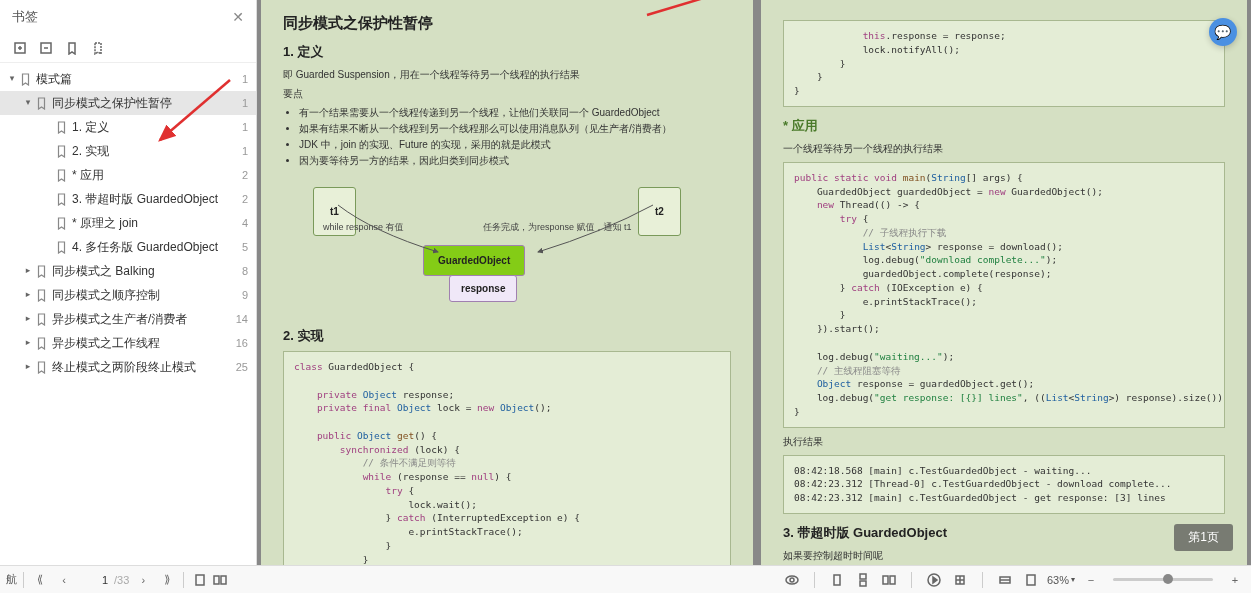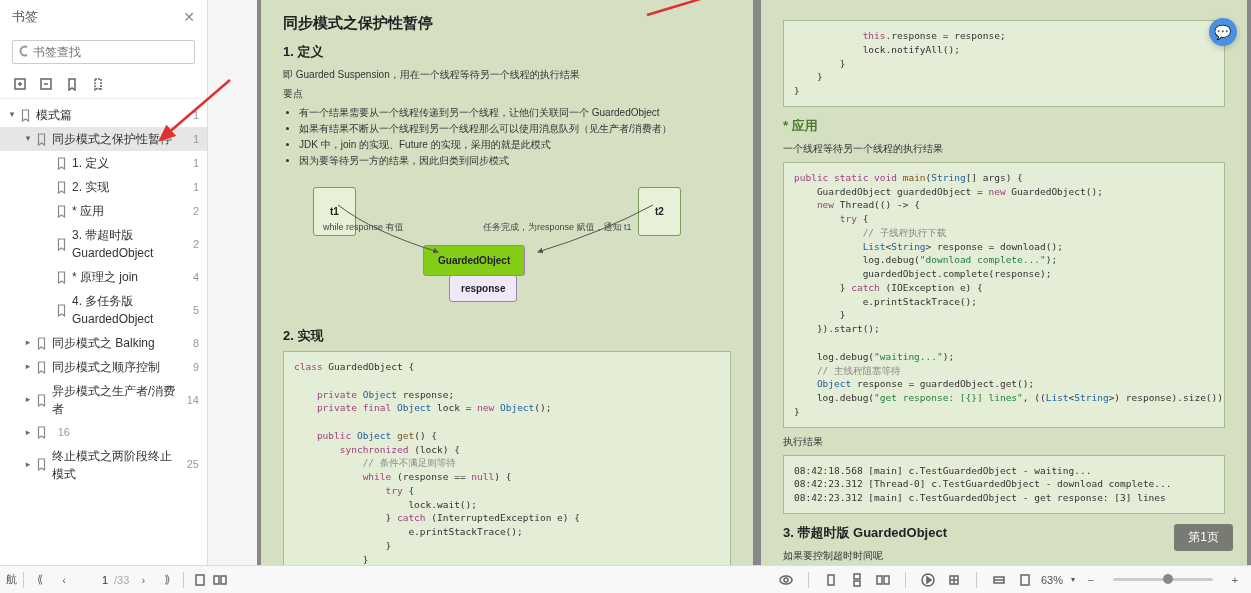--- a/index.html
+++ b/index.html
@@ -1,17 +1,17 @@
 <!DOCTYPE html>
 <html><head>
 <meta charset="utf-8">
 <style>
 *{box-sizing:border-box;margin:0;padding:0}
 body{font-family:"Microsoft YaHei",Arial,sans-serif;font-size:12px;color:#333;background:#f5f5f5;overflow:hidden;width:1251px;height:593px;position:relative}
-.sidebar{position:absolute;left:0;top:0;width:208px;height:565px;background:#fff;border-right:1px solid #ddd;display:flex;flex-direction:column}
+.sidebar{position:absolute;left:0;top:0;width:257px;height:565px;background:#fff;border-right:1px solid #ddd;display:flex;flex-direction:column}
 .sb-head{display:flex;align-items:center;justify-content:space-between;padding:8px 12px;font-size:13px;color:#555}
 .sb-close{cursor:pointer;color:#888;font-size:14px}
 .sb-search{margin:6px 12px}
 .sb-search-wrap{display:flex;align-items:center;border:1px solid #ccc;border-radius:2px;padding:4px 6px;background:#fff}
 .sb-search-wrap svg{width:14px;height:14px;stroke:#999;fill:none;stroke-width:2}
 .sb-search-wrap input{border:none;outline:none;flex:1;margin-left:6px;font-size:12px;background:transparent}
 .sb-tools{display:flex;gap:10px;padding:6px 12px;border-bottom:1px solid #eee}
 .sb-tools span{width:16px;height:16px;display:inline-flex;align-items:center;justify-content:center;cursor:pointer;color:#666}
 .tree{flex:1;overflow:auto;padding:4px 0}
 .tnode{display:flex;align-items:center;padding:3px 8px 3px 4px;cursor:pointer;position:relative;line-height:1.5}
@@ -49,42 +49,33 @@
 .redarrow.a1{left:150px;top:70px;width:90px;height:80px}
 .redarrow.a2{left:380px;top:-20px;width:120px;height:40px}
 .bottombar{position:absolute;left:0;bottom:0;width:100%;height:28px;background:#f8f8f8;border-top:1px solid #ddd;display:flex;align-items:center;padding:0 6px;font-size:11px;color:#555}
 .bb-left{display:flex;align-items:center;gap:4px}
 .bb-btn{width:20px;height:20px;display:inline-flex;align-items:center;justify-content:center;cursor:pointer;color:#666;border-radius:2px}
 .bb-pginput{width:30px;text-align:right;border:none;background:transparent;font-size:11px;outline:none;color:#333}
 .bb-pgtotal{color:#aaa;margin-left:2px}
 .bb-sep{width:1px;height:16px;background:#ccc;margin:0 6px}
 .bb-spacer{flex:1}
 .bb-right{display:flex;align-items:center;gap:6px}
-.bb-zoom{display:flex;align-items:center;gap:8px}
+.bb-zoom{display:flex;align-items:center;gap:2px}
 .bb-slider{width:100px;height:3px;background:#ccc;position:relative;border-radius:2px;margin:0 6px}
 .bb-slider-thumb{position:absolute;width:10px;height:10px;background:#888;border-radius:50%;top:-4px;left:50px}
 svg.ic{width:14px;height:14px;stroke:#666;fill:none;stroke-width:1.5}
 </style>
 </head>
 <body>
 
 <div class="sidebar">
   <div class="sb-head">
     <span>书签</span>
     <span class="sb-close">✕</span>
   </div>
-  <div class="sb-search">
-    <div class="sb-search-wrap">
-      <svg>
-          <circle cx="6" cy="6" r="4.5"></circle>
-          <line x1="10" y1="10" x2="13" y2="13"></line>
-        </svg>
-      <input type="text" placeholder="书签查找" style="">
-    </div>
-  </div>
   <div class="sb-tools">
     <span>
         <svg class="ic">
           <rect x="2" y="2" width="10" height="10"></rect>
           <line x1="5" y1="7" x2="9" y2="7"></line>
           <line x1="7" y1="5" x2="7" y2="9"></line>
         </svg>
       </span>
     <span>
         <svg class="ic">
@@ -214,20 +205,21 @@
         <span class="tlabel">异步模式之生产者/消费者</span>
         <span class="tpage">14</span>
       </div>
       <div class="tnode d1">
         <span class="tcaret">▸</span>
         <span class="ticon">
           <svg>
             <path d="M2.5 1h6v11l-3-2-3 2z"></path>
           </svg>
         </span>
+        <span class="tlabel">异步模式之工作线程</span>
         <span class="tpage">16</span>
       </div>
       <div class="tnode d1">
         <span class="tcaret">▸</span>
         <span class="ticon">
           <svg>
             <path d="M2.5 1h6v11l-3-2-3 2z"></path>
           </svg>
         </span>
         <span class="tlabel">终止模式之两阶段终止模式</span>

